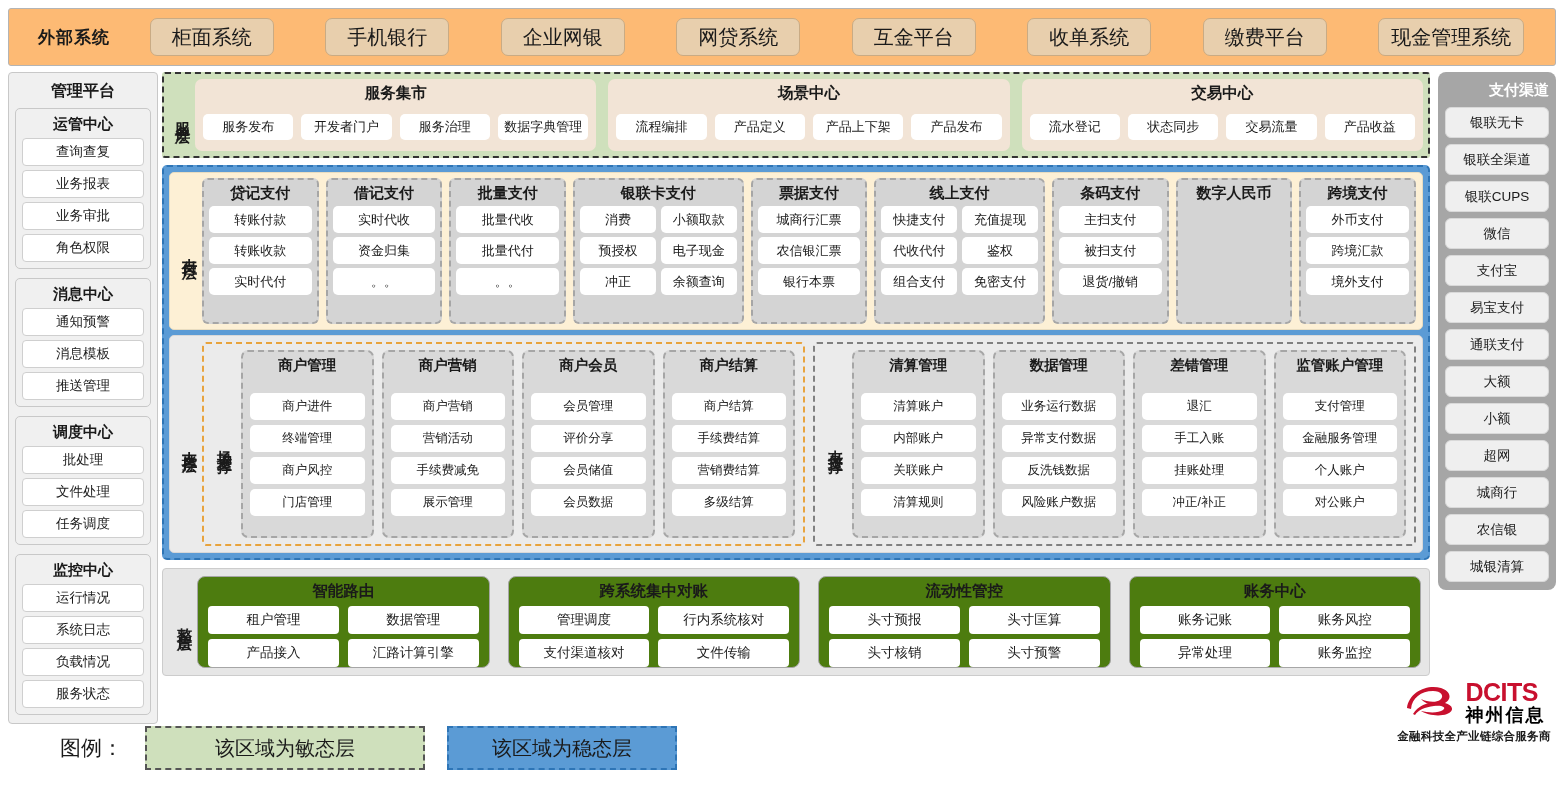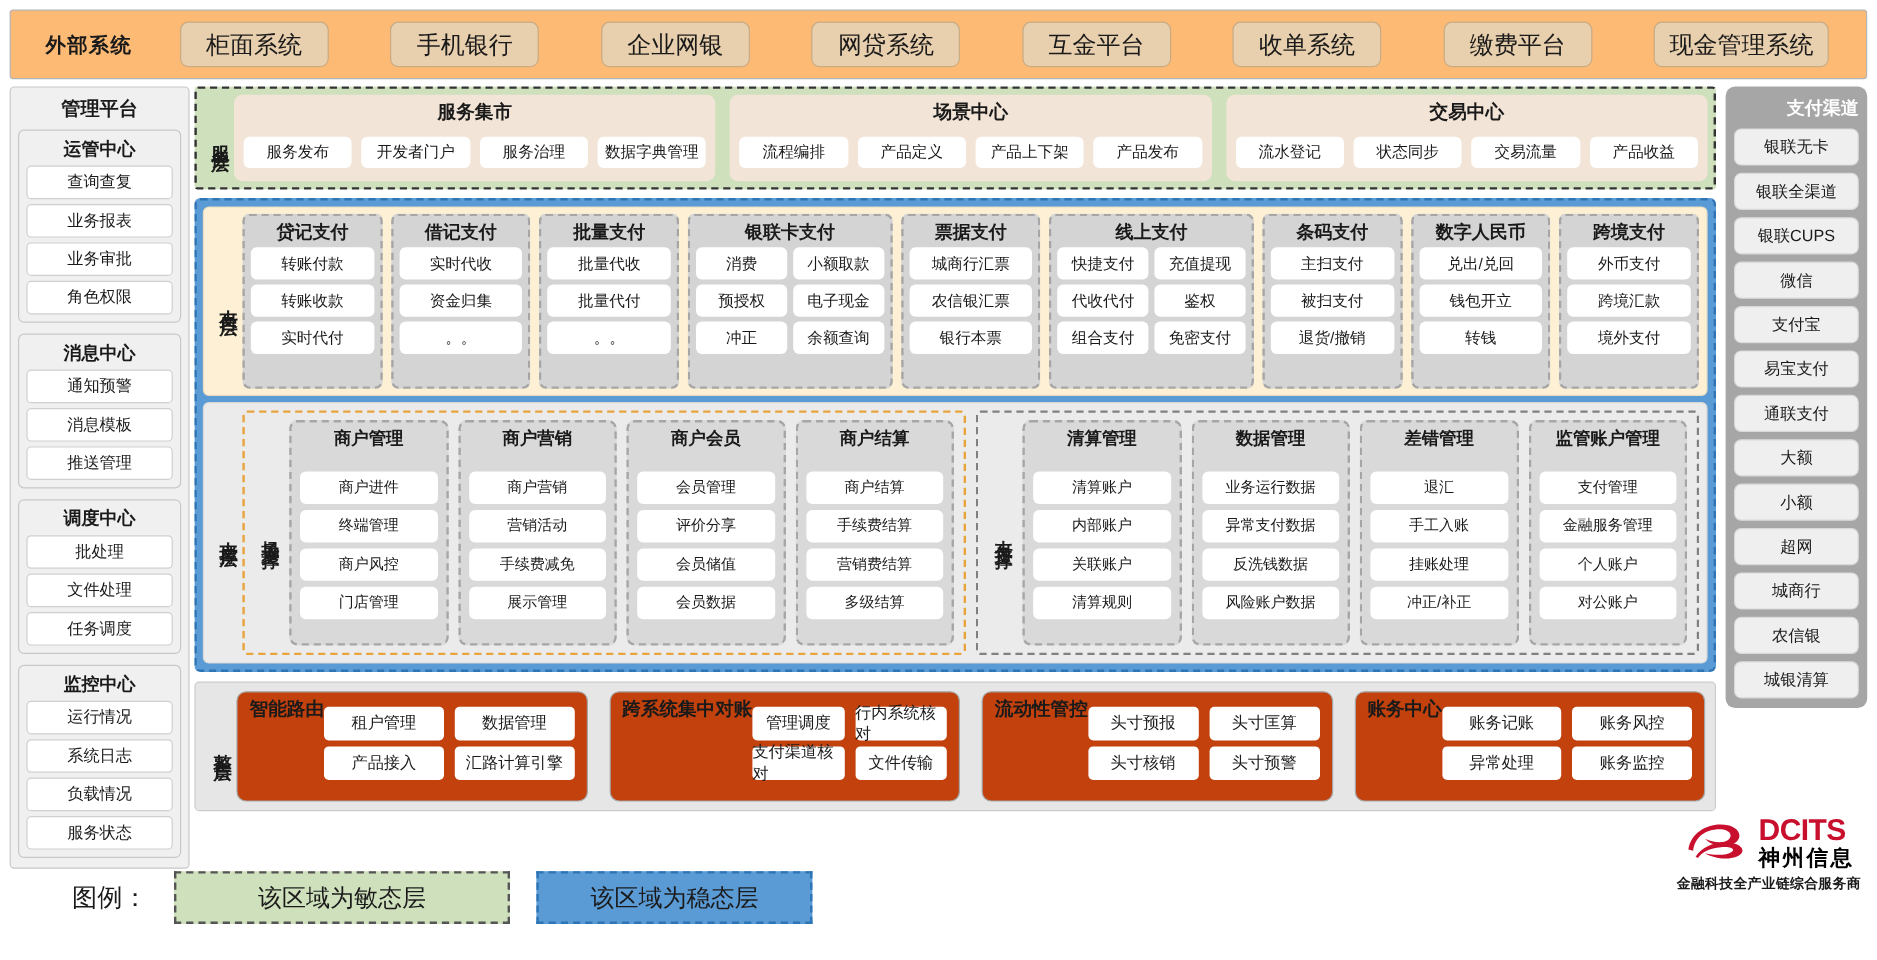--- a/index.html
+++ b/index.html
@@ -141,22 +141,22 @@
     display:flex;align-items:center;justify-content:center;font-size:12.5px;
   }
 
   
   .int-layer{
     margin-top:8px;background:#e6e6e6;border:1px solid #cccccc;border-radius:4px;
     display:flex;align-items:stretch;padding:7px 8px;box-sizing:border-box;height:108px;
   }
   .int-groups{flex:1;display:flex;gap:18px;}
   .int-group{
-    flex:1;background:#c2410c;border:1px solid #a6a6a6;border-radius:8px;
-    padding:2px 10px 7px;box-sizing:border-box;display:flex;flex-direction:row;
+    flex:1;background:#4d7c0f;border:1px solid #a6a6a6;border-radius:8px;
+    padding:2px 10px 7px;box-sizing:border-box;display:flex;flex-direction:column;
   }
   .int-group-title{font-weight:bold;font-size:15.5px;text-align:center;padding:2px 0 4px;}
   .int-rows{flex:1;display:flex;flex-direction:column;gap:5px;justify-content:center;}
   .int-row{display:flex;gap:9px;}
   .int-chip{
     background:#ffffff;border-radius:4px;height:28px;flex:1;
     display:flex;align-items:center;justify-content:center;font-size:13.5px;
   }
 
   
@@ -389,31 +389,20 @@
                 <div class="pay-row">
                   <div class="pay-chip">被扫支付</div>
                 </div>
                 <div class="pay-row">
                   <div class="pay-chip">退货/撤销</div>
                 </div>
               </div>
             </div>
             <div class="pay-group w1">
               <div class="pay-group-title">数字人民币</div>
-              <div class="pay-rows">
-                <div class="pay-row">
-                  <div class="pay-chip">兑出/兑回</div>
-                </div>
-                <div class="pay-row">
-                  <div class="pay-chip">钱包开立</div>
-                </div>
-                <div class="pay-row">
-                  <div class="pay-chip">转钱</div>
-                </div>
-              </div>
             </div>
             <div class="pay-group w1">
               <div class="pay-group-title">跨境支付</div>
               <div class="pay-rows">
                 <div class="pay-row">
                   <div class="pay-chip">外币支付</div>
                 </div>
                 <div class="pay-row">
                   <div class="pay-chip">跨境汇款</div>
                 </div>

